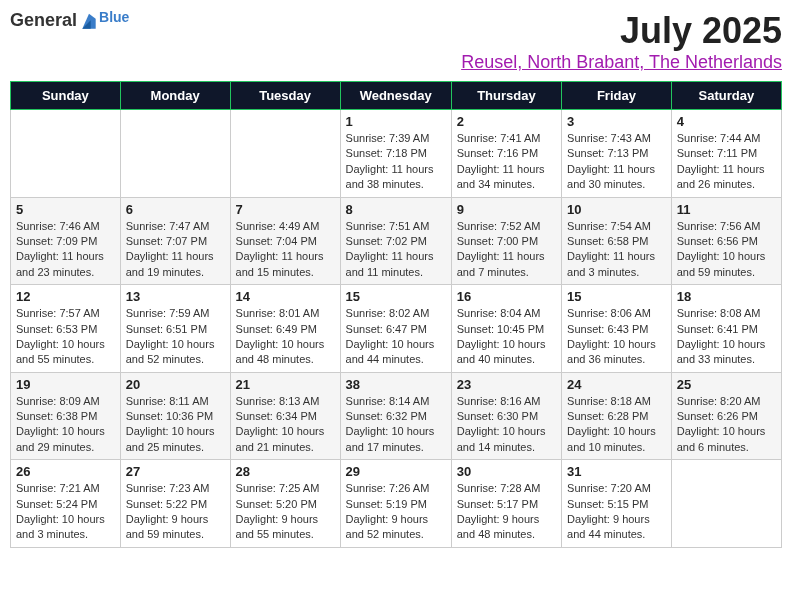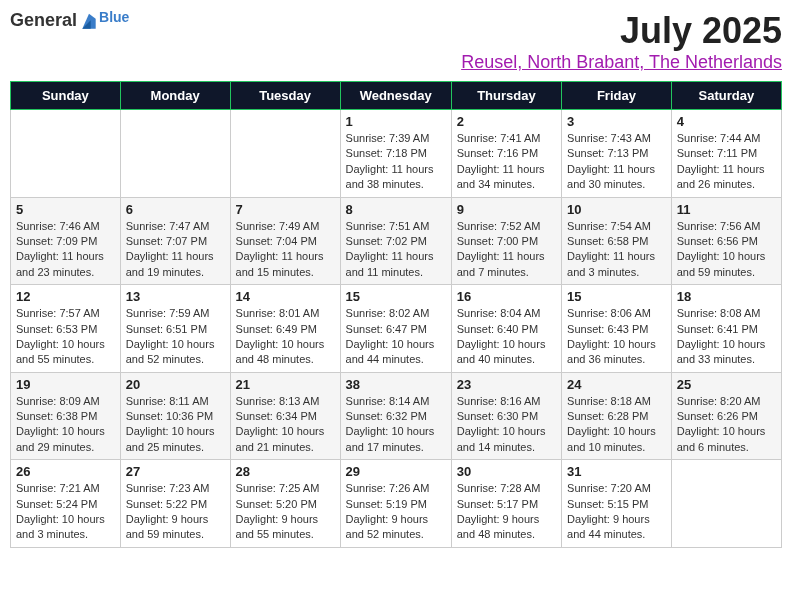--- a/index.html
+++ b/index.html
@@ -171,21 +171,21 @@
         </td>
         <td>
           <div class="day-num">6</div>
           <div class="day-info">Sunrise: 7:47 AM
 Sunset: 7:07 PM
 Daylight: 11 hours
 and 19 minutes.</div>
         </td>
         <td>
           <div class="day-num">7</div>
-          <div class="day-info">Sunrise: 7:49 AM
+          <div class="day-info">Sunrise: 4:49 AM
 Sunset: 7:04 PM
 Daylight: 11 hours
 and 15 minutes.</div>
         </td>
         <td>
           <div class="day-num">8</div>
           <div class="day-info">Sunrise: 7:51 AM
 Sunset: 7:02 PM
 Daylight: 11 hours
 and 11 minutes.</div>
@@ -237,21 +237,21 @@
         <td>
           <div class="day-num">15</div>
           <div class="day-info">Sunrise: 8:02 AM
 Sunset: 6:47 PM
 Daylight: 10 hours
 and 44 minutes.</div>
         </td>
         <td>
           <div class="day-num">16</div>
           <div class="day-info">Sunrise: 8:04 AM
-Sunset: 6:40 PM
+Sunset: 10:45 PM
 Daylight: 10 hours
 and 40 minutes.</div>
         </td>
         <td>
           <div class="day-num">15</div>
           <div class="day-info">Sunrise: 8:06 AM
 Sunset: 6:43 PM
 Daylight: 10 hours
 and 36 minutes.</div>
         </td>

